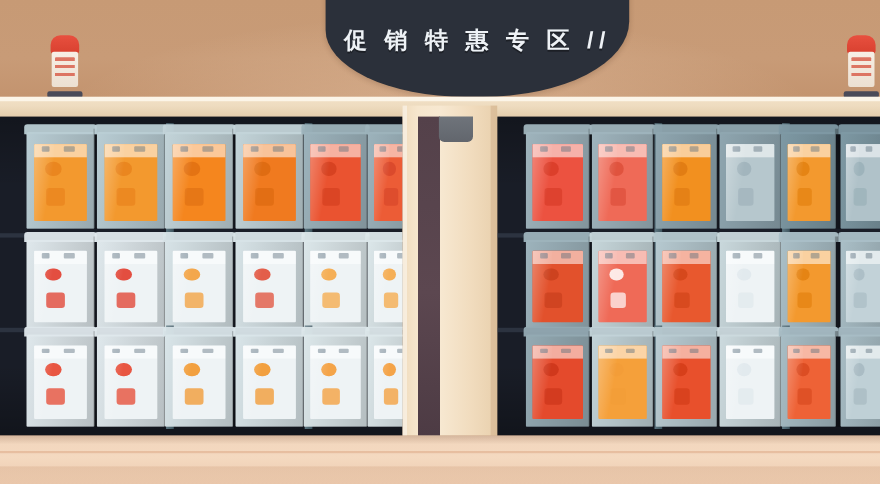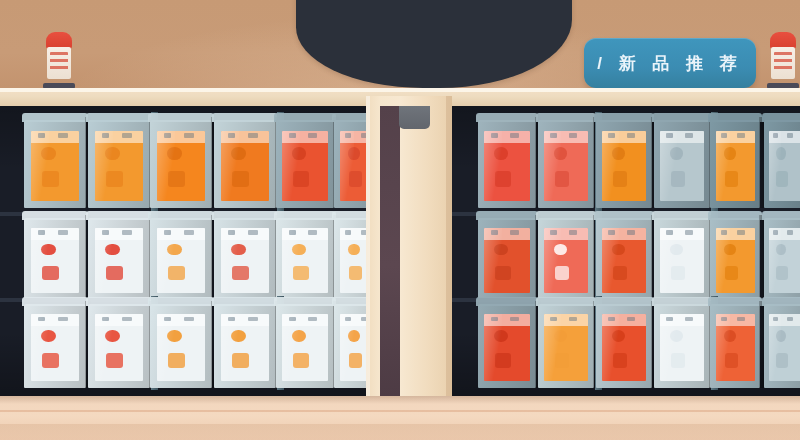--- a/index.html
+++ b/index.html
@@ -110,24 +110,22 @@
 </style>
 </head>
 <body>
 
 <div class="scene">
 
   <div class="wall"></div>
   <div class="wall-sheen"></div>
 
   <div class="blackboard"></div>
-
-  <div class="sign sign-right">
-    <span class="sign-text">/ 新 品 推 荐</span>
-  </div>
+  <div class="bb-text">促 销 特 惠 专 区 //</div>
+
 
   <div class="bottle" style="left:46px;top:32px;width:26px;height:52px;">
     <div class="cap"></div>
     <div class="body">
       <div class="label"></div>
     </div>
     <div class="foot"></div>
   </div>
   <div class="bottle" style="left:770px;top:32px;width:26px;height:52px;">
     <div class="cap"></div>

